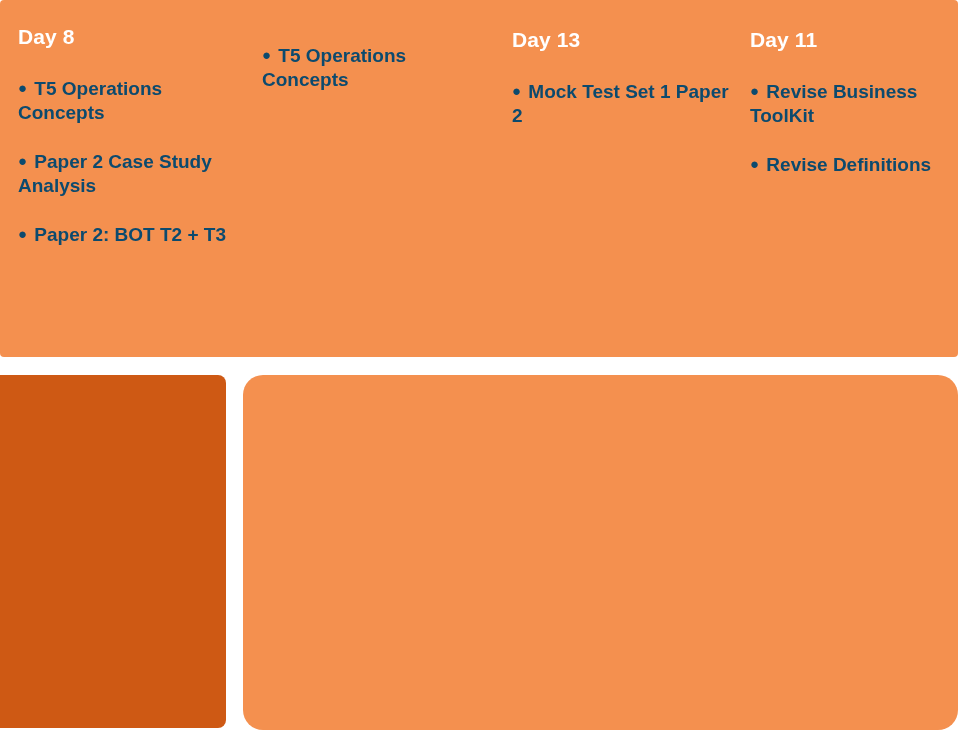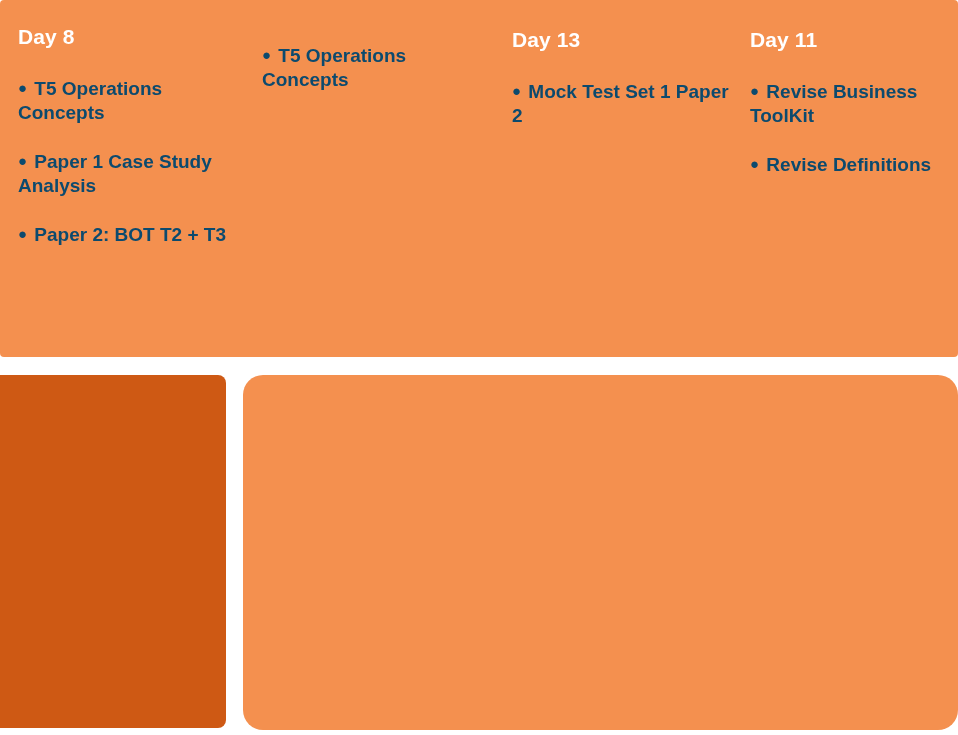--- a/index.html
+++ b/index.html
@@ -101,21 +101,21 @@
 </head>
 <body>
 
 <div class="board">
 
   <div class="panel panel-top">
 
     <div class="col col-day8">
       <div class="day-title">Day 8</div>
       <div class="bullet-item"><span class="dot">●</span> <span>T5 Operations Concepts</span></div>
-      <div class="bullet-item"><span class="dot">●</span> <span>Paper 1 Case Study Analysis</span></div>
+      <div class="bullet-item"><span class="dot">●</span> <span>Paper 2 Case Study Analysis</span></div>
       <div class="bullet-item"><span class="dot">●</span> <span>Paper 2: BOT T2 + T3</span></div>
     </div>
 
     <div class="col col-day9">
       <div class="bullet-item"><span class="dot">●</span> <span>T5 Operations Concepts</span></div>
     </div>
 
     <div class="col col-day10">
       <div class="day-title">Day 13</div>
       <div class="bullet-item"><span class="dot">●</span> <span>Mock Test Set 1 Paper 2</span></div>

